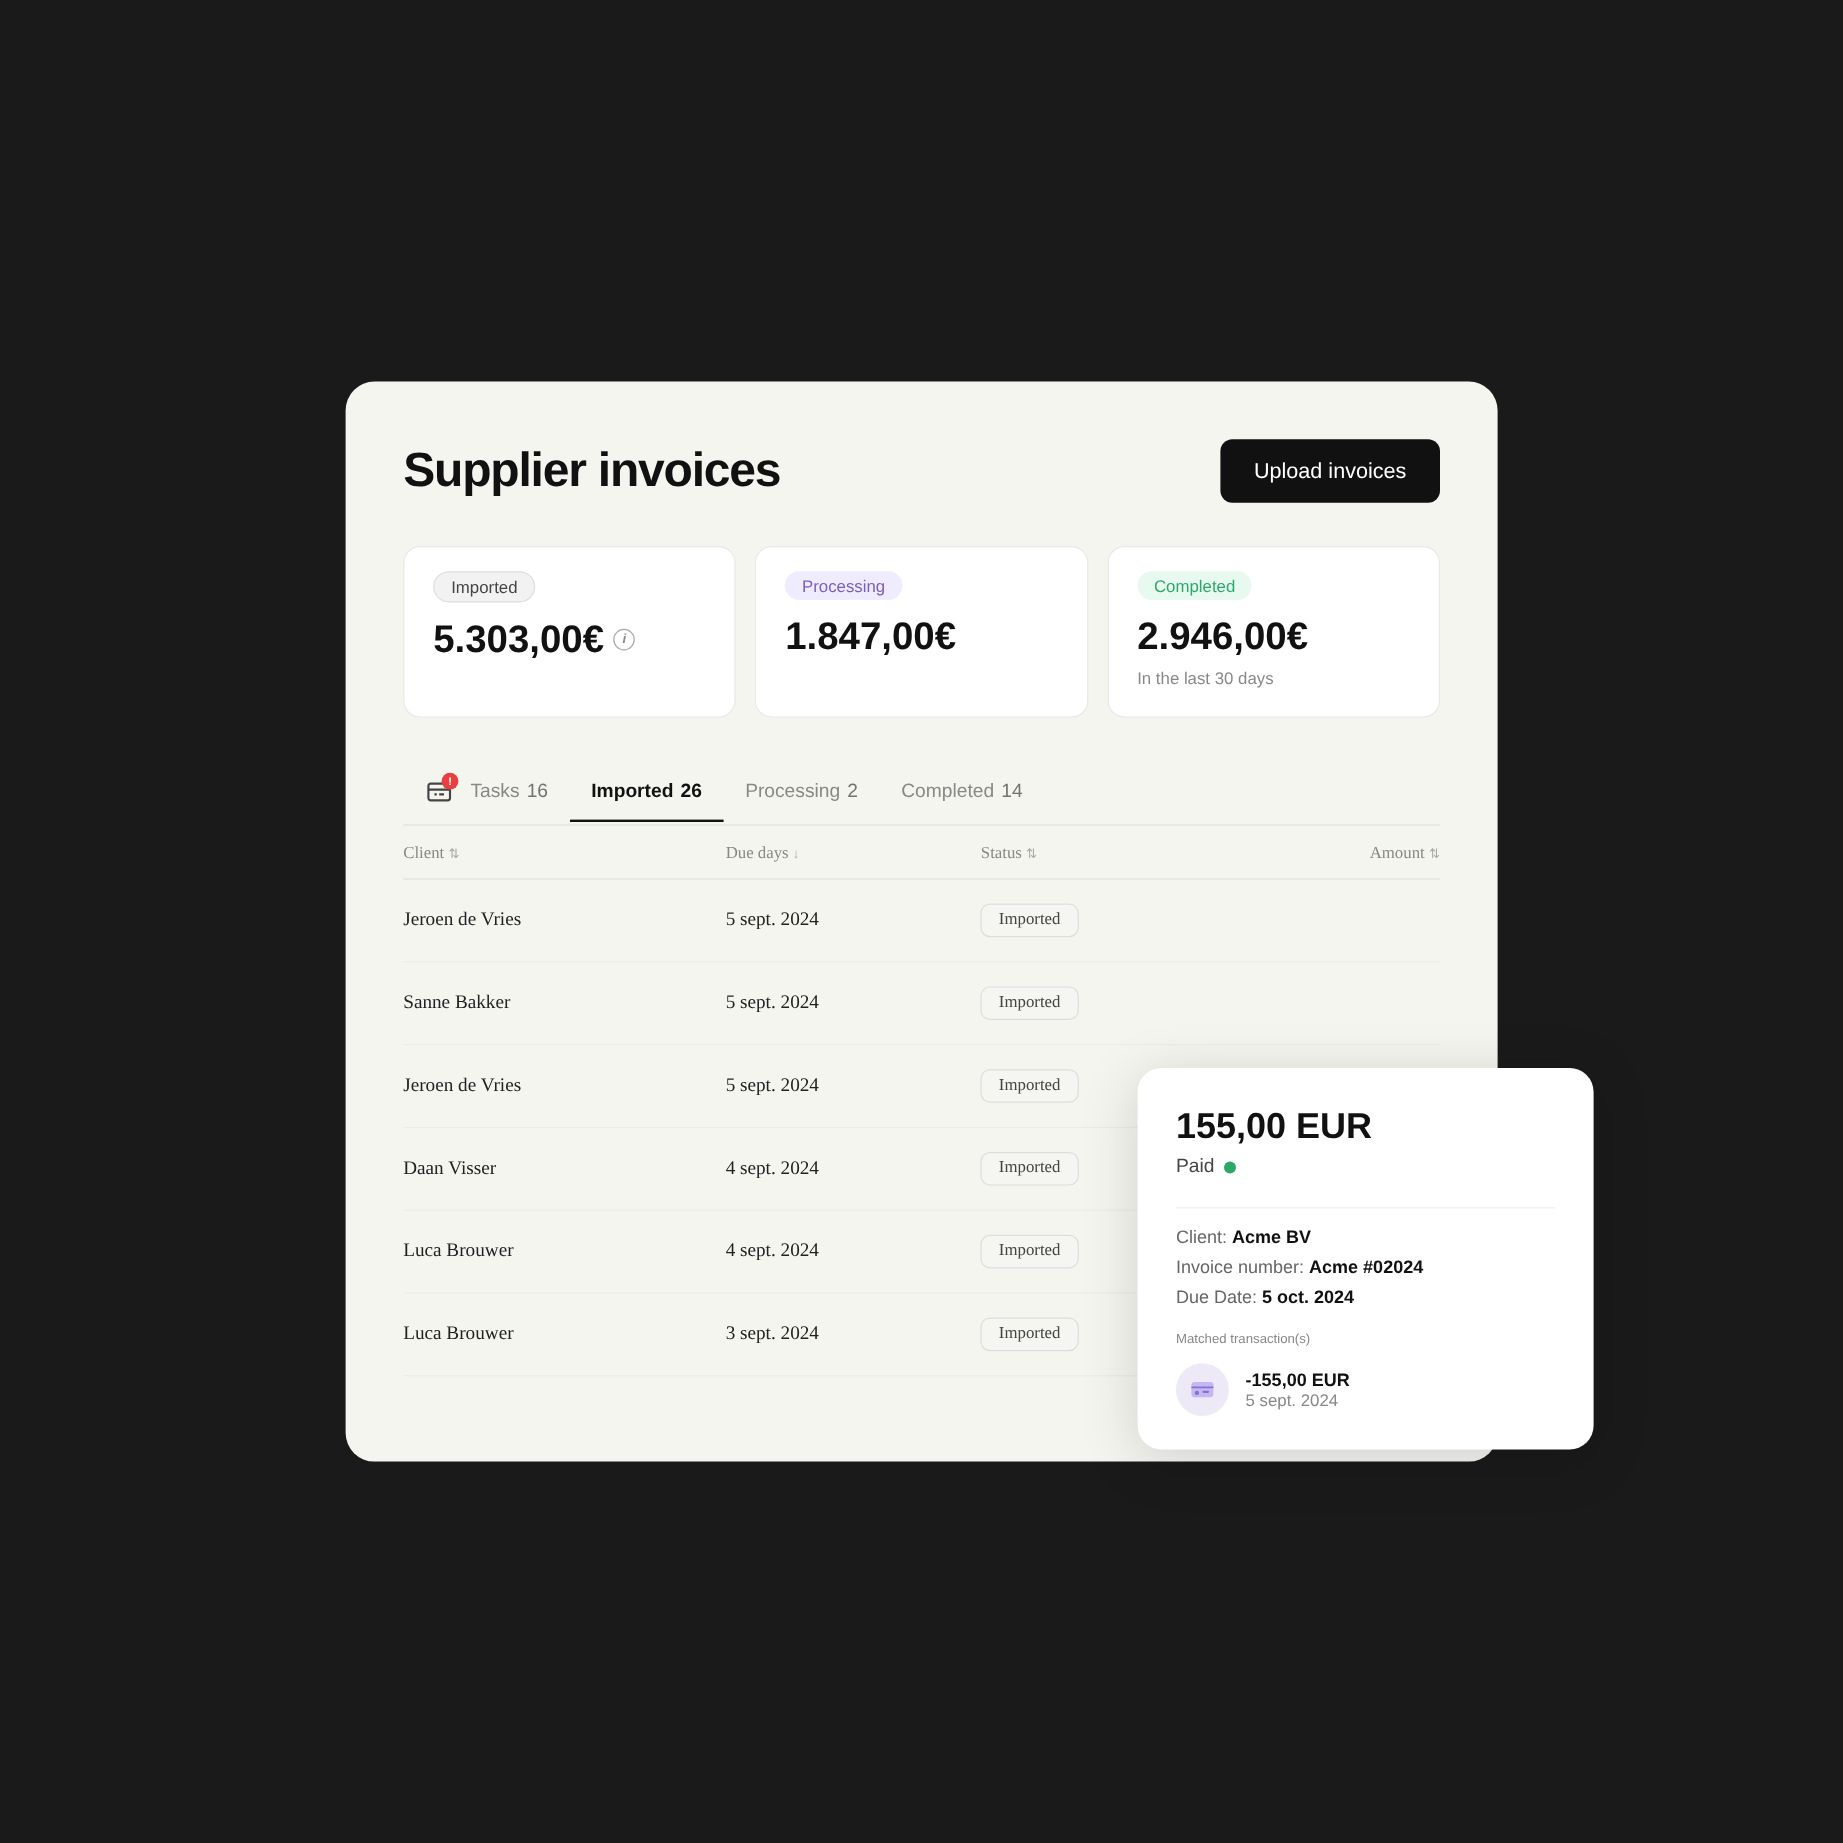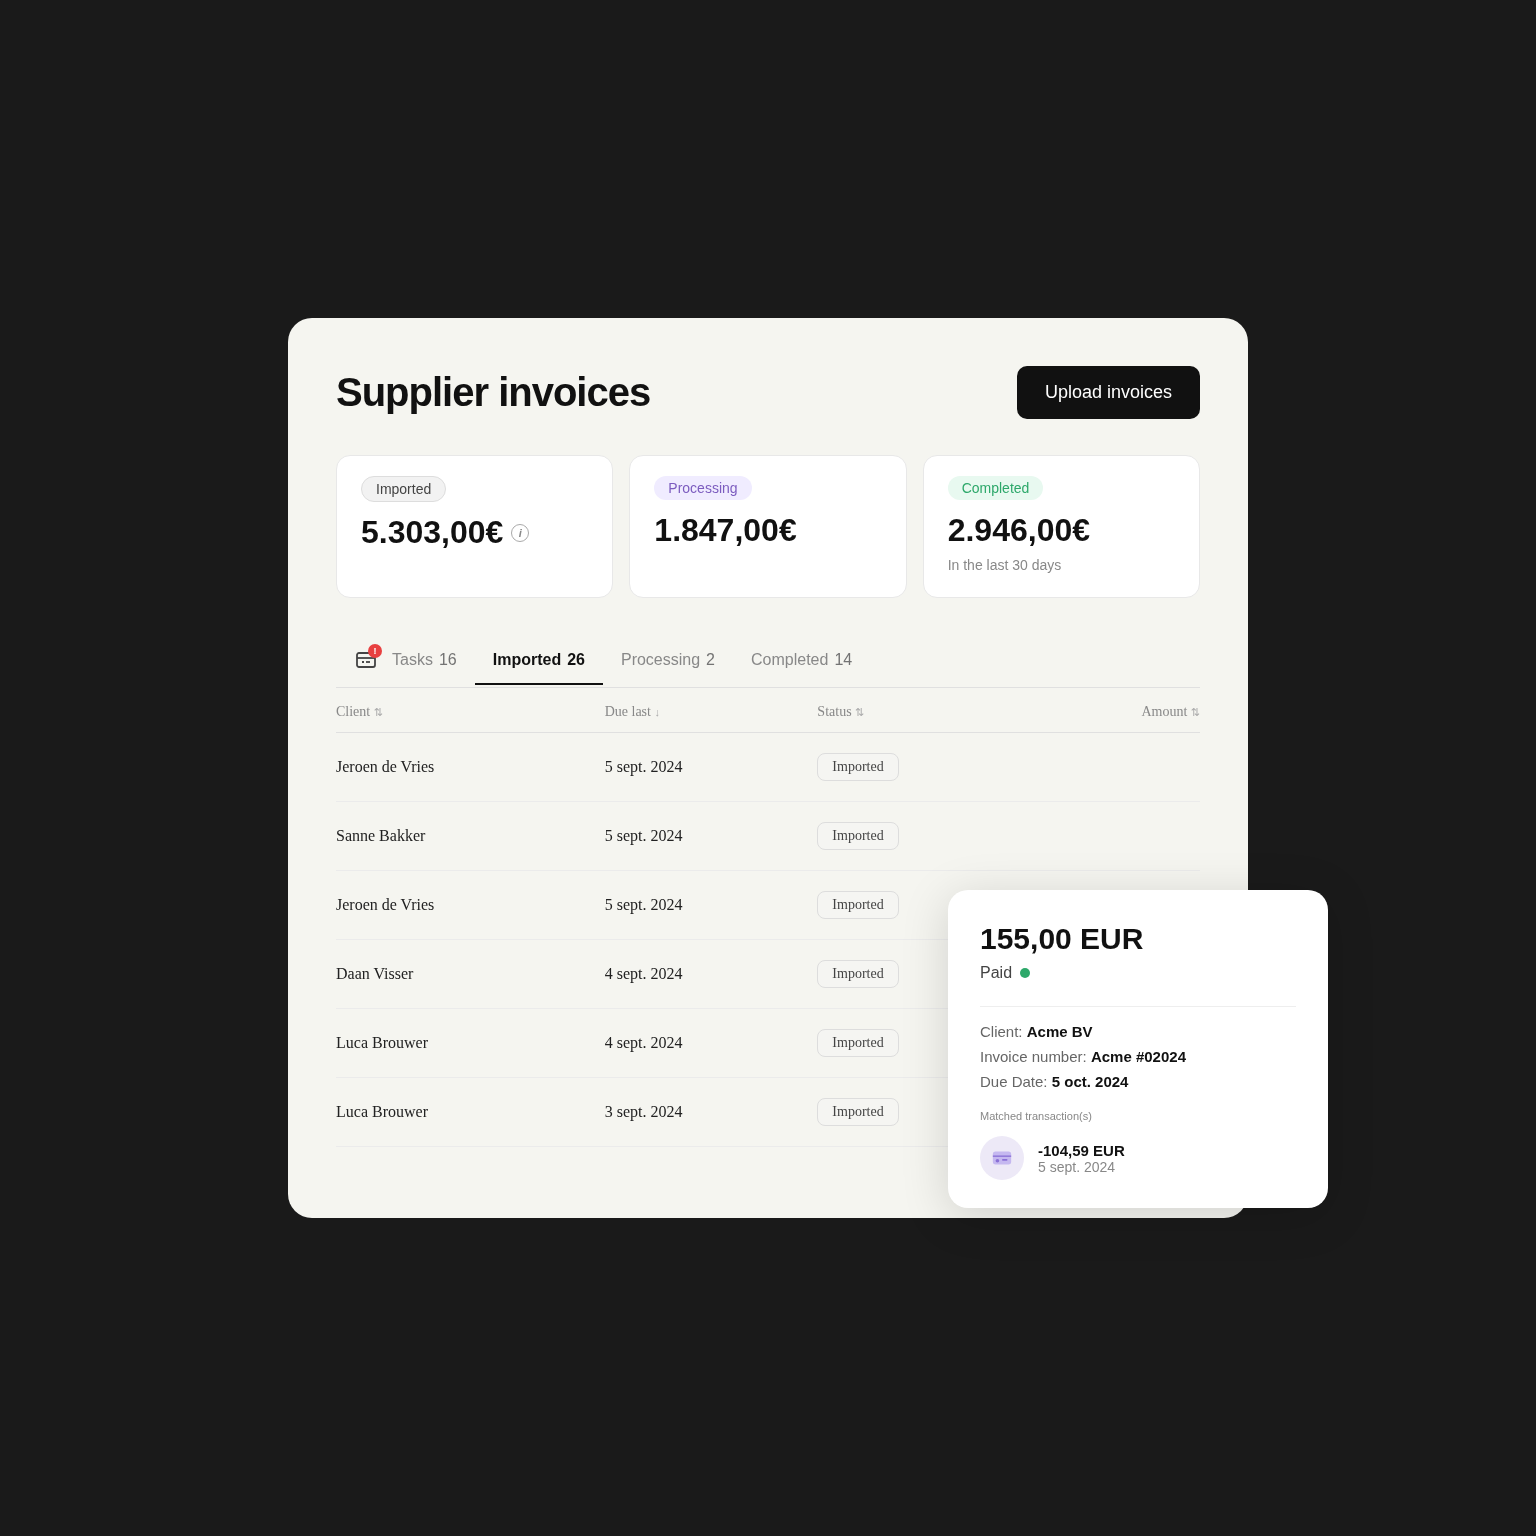--- a/index.html
+++ b/index.html
@@ -347,21 +347,21 @@
   </div>
 
   <table class="invoice-table">
     <thead>
       <tr>
         <th>
           <span>Client</span>
           <span class="sort-arrow"> ⇅</span>
         </th>
         <th>
-          <span>Due last</span>
+          <span>Due days</span>
           <span class="sort-arrow"> ↓</span>
         </th>
         <th>
           <span>Status</span>
           <span class="sort-arrow"> ⇅</span>
         </th>
         <th class="right">
           <span>Amount</span>
           <span class="sort-arrow"> ⇅</span>
         </th>
@@ -427,18 +427,18 @@
     <div class="transaction-item">
       <div class="transaction-icon">
         <svg width="22" height="22" viewBox="0 0 24 24" fill="none">
           <rect x="2" y="5" width="20" height="14" rx="3" fill="#c5b8f0"></rect>
           <path d="M2 10h20" stroke="#8a70d6" stroke-width="1.5"></path>
           <circle cx="7" cy="15" r="2" fill="#8a70d6"></circle>
           <rect x="12" y="13" width="6" height="2" rx="1" fill="#8a70d6"></rect>
         </svg>
       </div>
       <div class="transaction-details">
-        <div class="amount">-104,59 EUR</div>
+        <div class="amount">-155,00 EUR</div>
         <div class="date">5 sept. 2024</div>
       </div>
     </div>
   </div>
 </div>
 
 </body></html>

